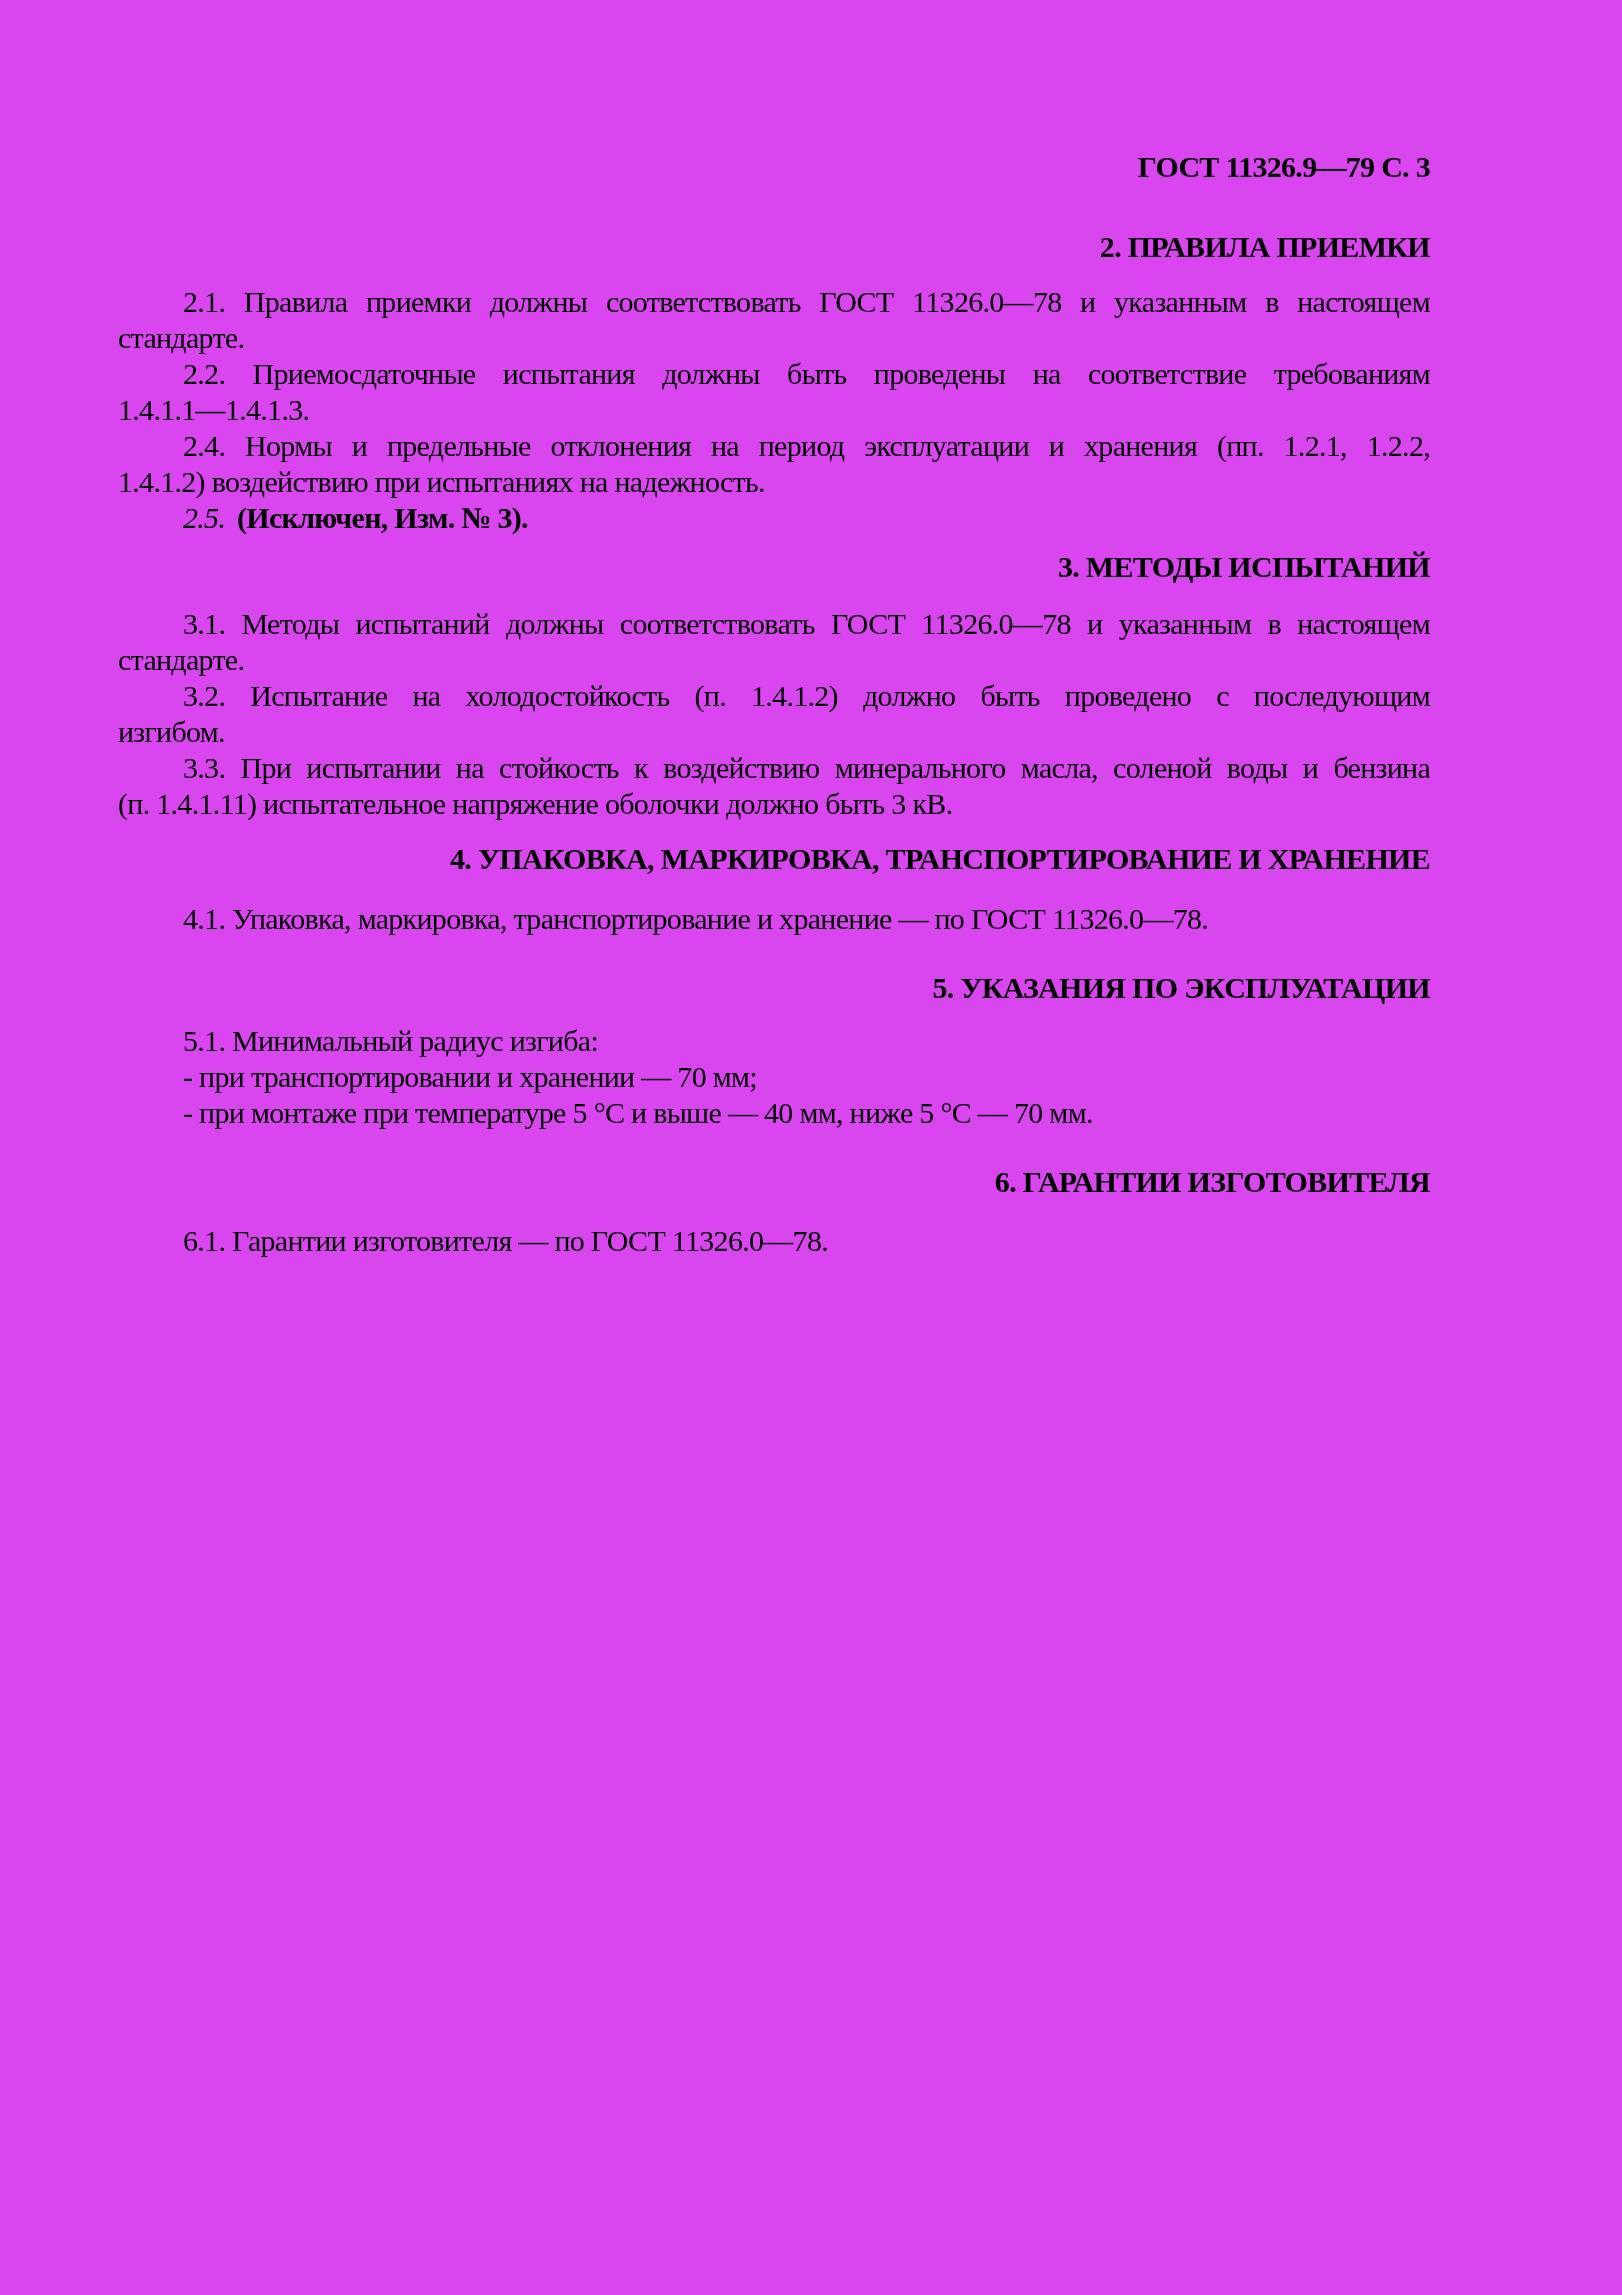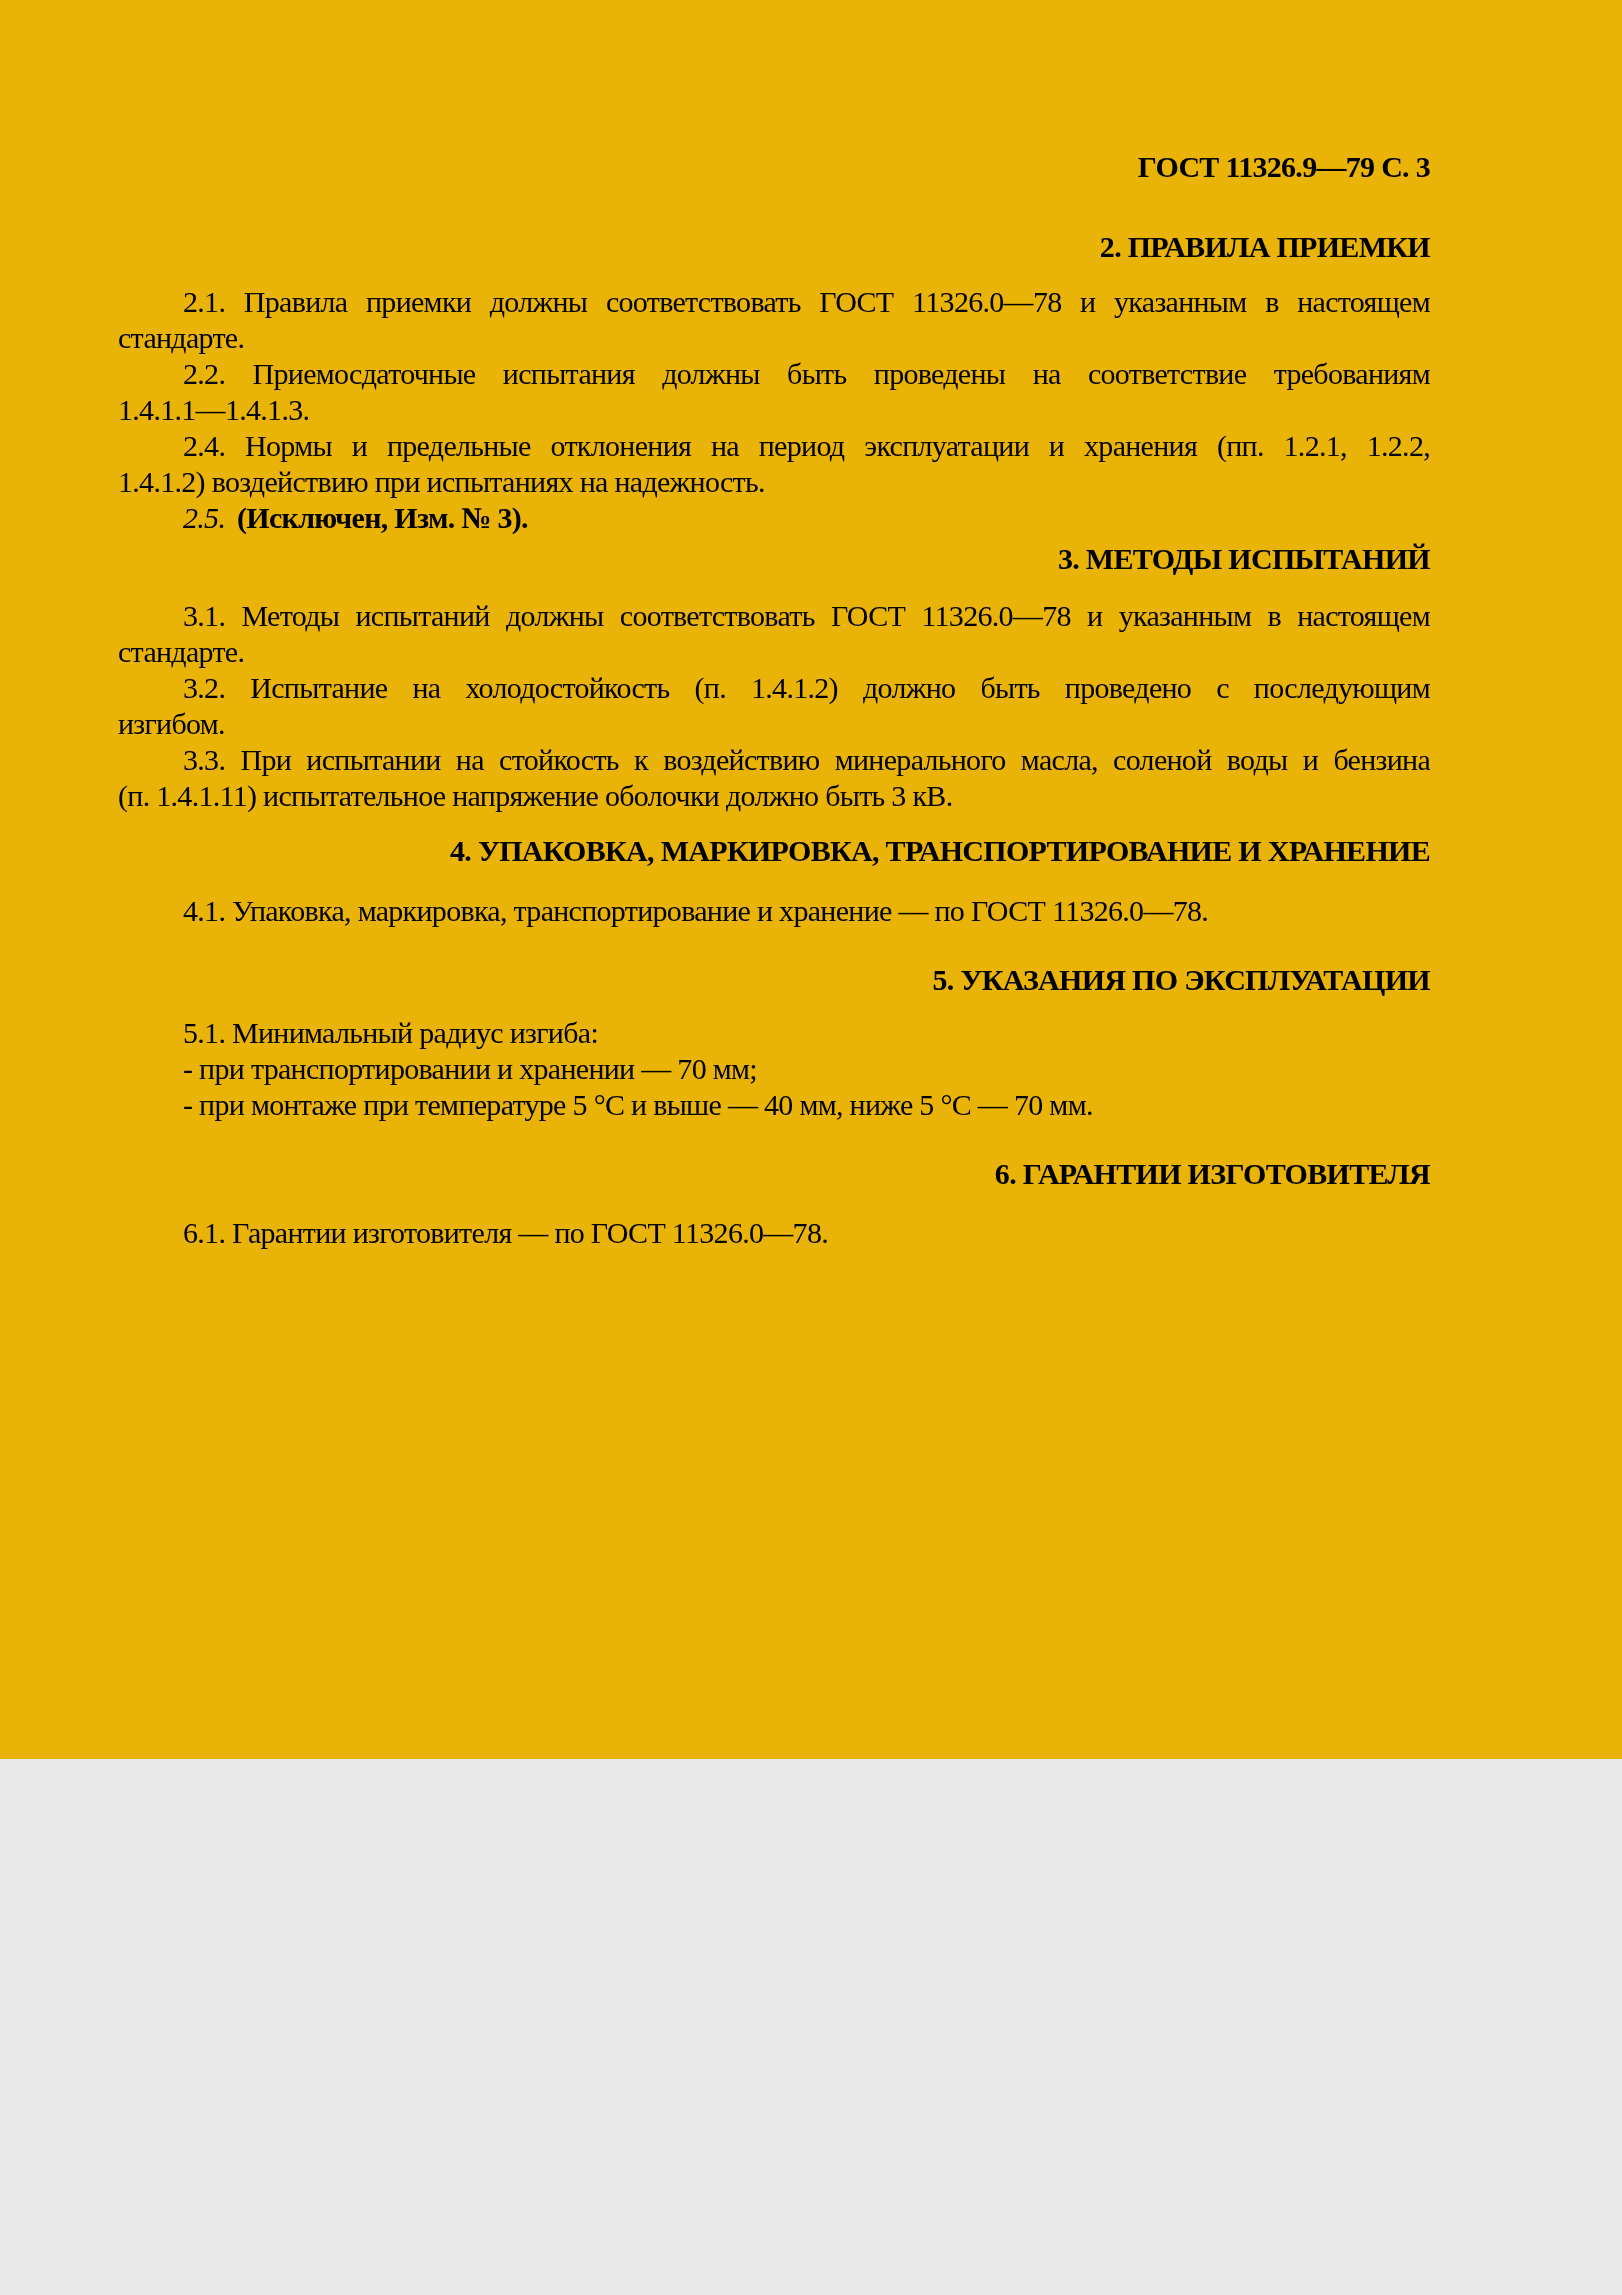--- a/index.html
+++ b/index.html
@@ -3,22 +3,22 @@
 <meta charset="utf-8">
 <style>
   html, body {
     margin: 0;
     padding: 0;
     background: #e8e8e8;
   }
   .page {
     position: relative;
     width: 1622px;
-    height: 1759px;
-    background: #eab308;
+    height: 2295px;
+    background: #d946ef;
     color: #000000;
     font-family: "Liberation Serif", "DejaVu Serif", serif;
     overflow: hidden;
   }
   .content {
     position: absolute;
     left: 118px;
     top: 0;
     width: 1312px;
     font-size: 30px;
@@ -50,21 +50,21 @@
   .bold {
     font-weight: bold;
   }
   .numsp {
     margin-right: 11.8px;
     font-style: italic;
   }
   
   .mt-h2  { margin-top: 44px; }
   .mt-p21 { margin-top: 19px; }
-  .mt-h3  { margin-top: 5px; }
+  .mt-h3  { margin-top: 13px; }
   .mt-p31 { margin-top: 21px; }
   .mt-h4  { margin-top: 19px; }
   .mt-p41 { margin-top: 23.6px; }
   .mt-h5  { margin-top: 33px; }
   .mt-p51 { margin-top: 17px; }
   .mt-h6  { margin-top: 33px; }
   .mt-p61 { margin-top: 23.6px; }
 </style>
 </head>
 <body>

